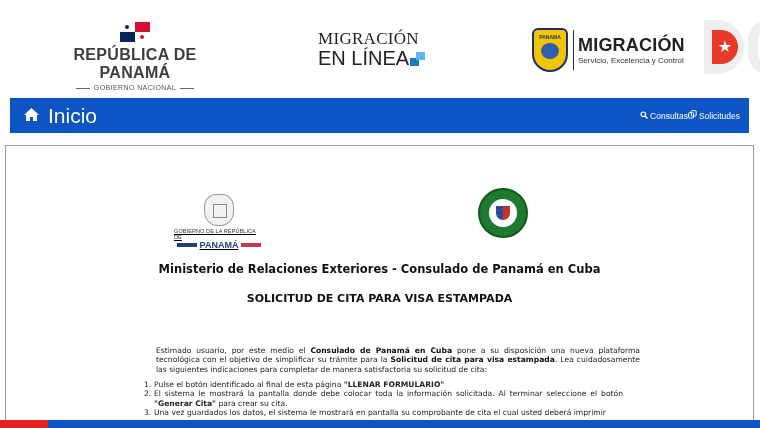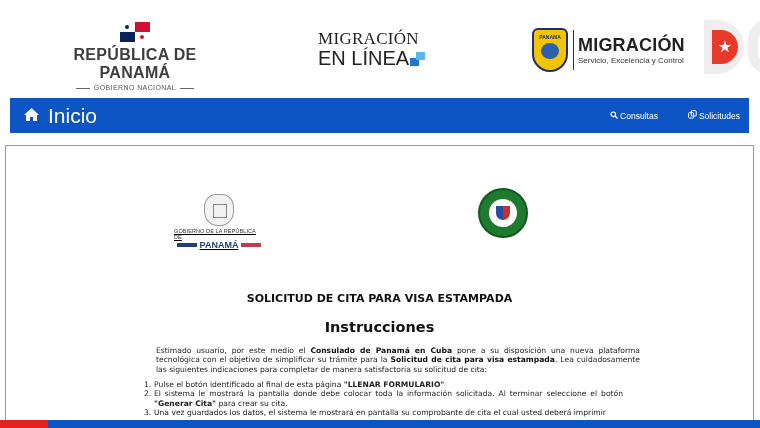--- a/index.html
+++ b/index.html
@@ -39,21 +39,21 @@
   .logo-dc { position: absolute; left: 704px; top: 20px; width: 56px; height: 54px; overflow: hidden; }
   .dc-d { position: absolute; left: 0; top: 0; width: 40px; height: 54px; background: #eeeeee; border-radius: 0 27px 27px 0; }
   .dc-d-inner { position: absolute; left: 8px; top: 10px; width: 26px; height: 34px; background: #e8392b; border-radius: 0 17px 17px 0; color: #fff; font-size: 16px; text-align: center; line-height: 34px; }
   .dc-c { position: absolute; left: 44px; top: 0; width: 40px; height: 54px; border: 10px solid #eeeeee; border-radius: 27px; }
 
   
   .navbar { position: absolute; left: 10px; top: 98px; width: 739px; height: 35px; background: #0d55c4; display: flex; align-items: center; }
   .nav-home { display: flex; align-items: center; margin-left: 13px; color: #fff; cursor: pointer; }
   .nav-home .house { font-size: 17px; margin-right: 8px; line-height: 1; }
   .nav-home .lbl { font-size: 21px; color: #fff; }
-  .nav-right { margin-left: auto; display: flex; align-items: center; gap: 30px; margin-right: 9px; text-align: right; }
+  .nav-right { margin-left: auto; display: flex; align-items: center; margin-right: 9px; text-align: right; }
   .nav-link { color: #fff; font-size: 8.5px; display: flex; align-items: center; cursor: pointer; }
   .nav-link .ic { font-size: 9px; margin-right: 2px; }
 
   
   .panel { position: absolute; left: 5px; top: 145px; width: 749px; height: 283px; border: 1px solid #9a9a9a; border-bottom: none; background: #fff; }
   .seal-gov { position: absolute; left: 168px; top: 48px; width: 90px; height: 55px; text-align: left; text-decoration: underline; }
   .seal-gov .crest { width: 30px; height: 32px; margin: 0 auto; border: 1px solid #999; border-radius: 40% 40% 45% 45%; background: #f2f2f2; position: relative; }
   .seal-gov .crest::after { content: ""; position: absolute; left: 8px; top: 9px; width: 12px; height: 12px; border: 1px solid #888; }
   .seal-gov .t1 { font-size: 5.5px; color: #333; margin-top: 2px; letter-spacing: 0.1px; }
   .seal-gov .t2row { display: flex; align-items: center; justify-content: center; }
@@ -169,22 +169,22 @@
       <span class="bar-red"></span>
     </div>
   </div>
 
   <div class="seal-mre">
     <div class="inner">
         <div class="shield"></div>
       </div>
   </div>
 
+  <div class="h-ministry">Ministerio de Relaciones Exteriores - Consulado de Panamá en Cuba</div>
   <div class="h-solicitud">SOLICITUD DE CITA PARA VISA ESTAMPADA</div>
-  <div class="h-instr">Instrucciones</div>
 
   <p class="body-text"><span>Estimado usuario, por este medio el </span><b>Consulado de Panamá en Cuba</b><span> pone a su disposición una nueva plataforma tecnológica con el objetivo de simplificar su trámite para la </span><b>Solicitud de cita para visa estampada</b><span>. Lea cuidadosamente las siguientes indicaciones para completar de manera satisfactoria su solicitud de cita:</span></p>
 
   <ol class="steps">
     <li>
       <span class="num">1.</span>
       <span class="txt"><span>Pulse el botón identificado al final de esta página </span><b>"LLENAR FORMULARIO"</b><span></span></span>
     </li>
     <li>
       <span class="num">2.</span>

